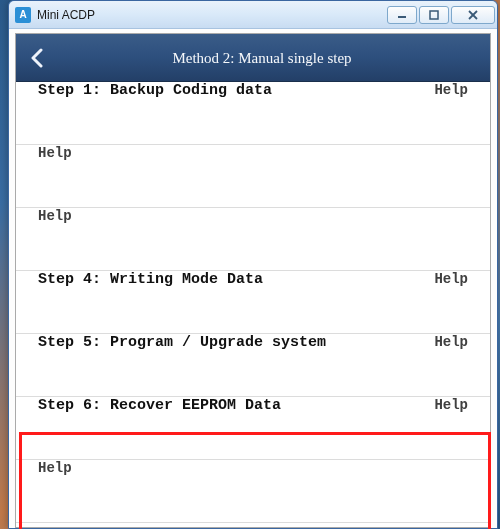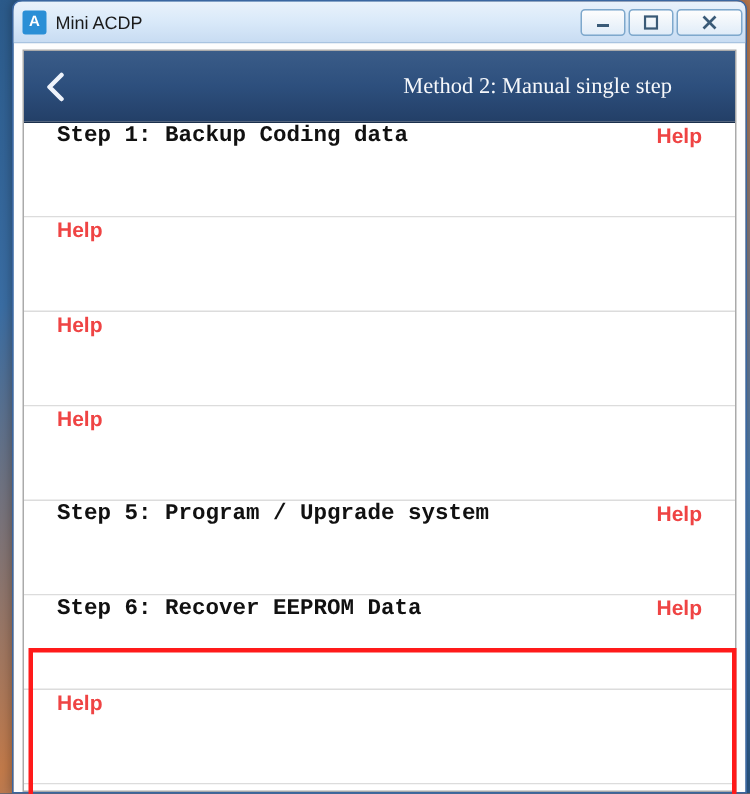--- a/index.html
+++ b/index.html
@@ -44,36 +44,36 @@
     background: linear-gradient(180deg, #3a5c88 0%, #2d4f7d 50%, #233f67 100%);
     color: #f6f8fb; display: flex; align-items: center; position: relative;
     border-bottom: 1px solid #1a2f4c;
   }
   .back-btn {
     width: 42px; height: 100%; display: flex; align-items: center; justify-content: center;
     cursor: pointer;
   }
   .back-btn svg { stroke: #eef3fb; }
   .header-title {
-    flex: 1; text-align: right; font-size: 15px; line-height: 18px; padding-right: 42px;
+    flex: 1; text-align: center; font-size: 15px; line-height: 18px; padding-right: 24px;
     font-family: Georgia, "Times New Roman", serif;
   }
   .list { overflow: hidden; }
   .row {
     height: 63px; display: flex; align-items: flex-start; justify-content: space-between;
     padding: 0 22px 0 22px; border-bottom: 1px solid #dcdcdc; background: #fff;
     cursor: pointer;
   }
   .row-label {
     font-family: "Courier New", Consolas, monospace; font-size: 15px; font-weight: bold;
     color: #111; white-space: nowrap;
   }
   .row-help {
-    font-family: Liberation Sans, sans-serif; font-size: 14px; font-weight: bold;
-    color: #ef4444;
+    font-family: Liberation Mono, monospace; font-size: 14px; font-weight: bold;
+    color: #404040;
   }
   .highlight-box {
     position: absolute; border: 3px solid #ff1a1a; pointer-events: none;
     left: 3px; width: 472px; top: 398px; height: 126px;
   }
 </style>
 </head>
 <body>
 
 <div class="win-frame">
@@ -119,20 +119,21 @@
         <span class="row-label">Step 1: Backup Coding data</span>
         <span class="row-help">Help</span>
       </div>
       <div class="row">
         <span class="row-help">Help</span>
       </div>
       <div class="row">
         <span class="row-help">Help</span>
       </div>
       <div class="row">
+        <span class="row-label">Step 4: Writing Mode Data</span>
         <span class="row-help">Help</span>
       </div>
       <div class="row">
         <span class="row-label">Step 5: Program / Upgrade system</span>
         <span class="row-help">Help</span>
       </div>
       <div class="row">
         <span class="row-label">Step 6: Recover EEPROM Data</span>
         <span class="row-help">Help</span>
       </div>

